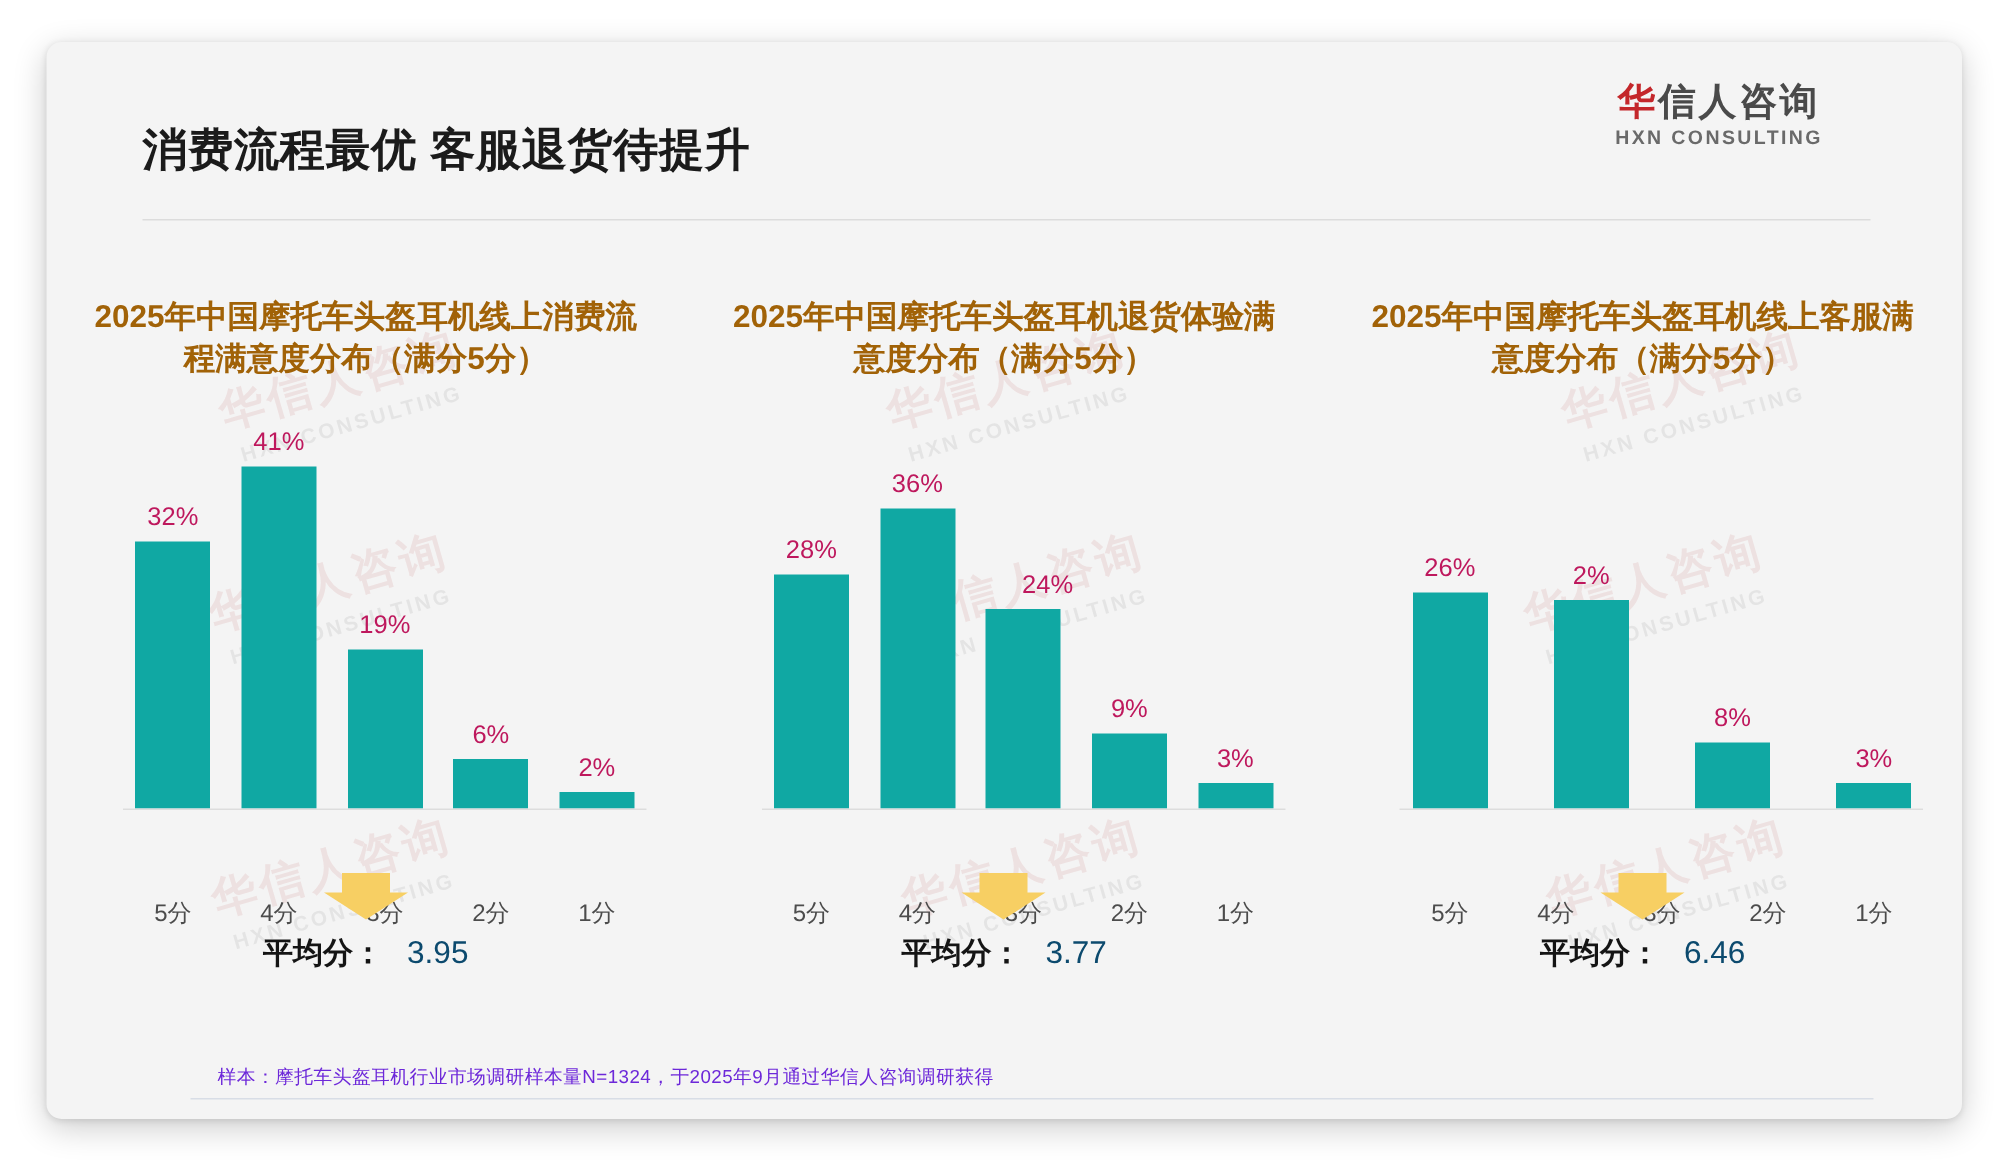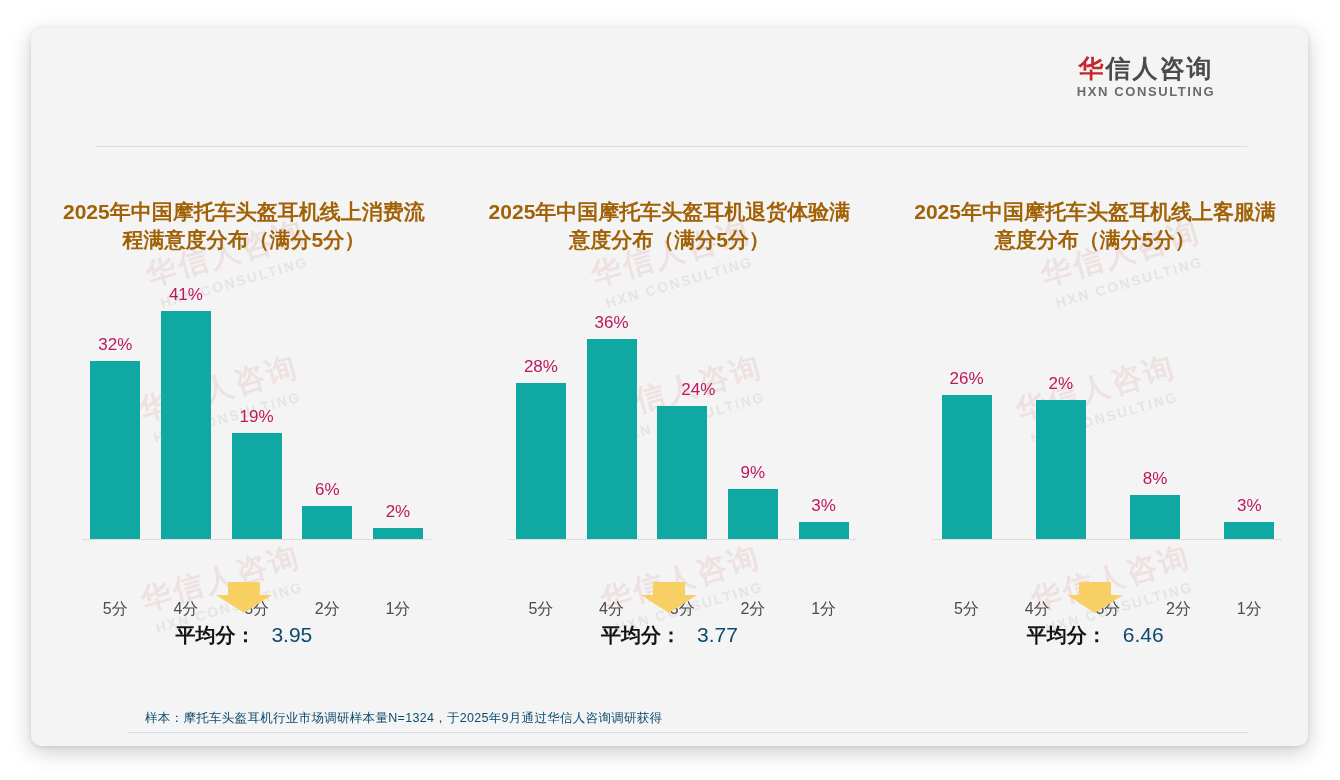--- a/index.html
+++ b/index.html
@@ -235,32 +235,33 @@
     top: 704px;
     width: 1122px;
     height: 1px;
     background: #d8dde6;
   }
   .footnote {
     position: absolute;
     left: 114px;
     top: 682px;
     font-size: 12.5px;
-    color: #0c4a6e;
+    color: #6d28d9;
     letter-spacing: 0.3px;
     white-space: nowrap;
   }
 </style>
 </head>
 <body>
 
 <div class="slide-wrap">
   <div class="slide-card">
 
     <div class="header">
+      <div class="slide-title">消费流程最优 客服退货待提升</div>
       <div class="logo-block">
         <div class="logo-cn"><span class="first">华</span><span>信人咨询</span></div>
         <div class="logo-en">HXN CONSULTING</div>
       </div>
     </div>
     <div class="header-rule"></div>
 
     <div class="wm" style="left:115px; top:205px;">
       <div class="wm-cn">华信人咨询</div>
       <div class="wm-en">HXN CONSULTING</div>

